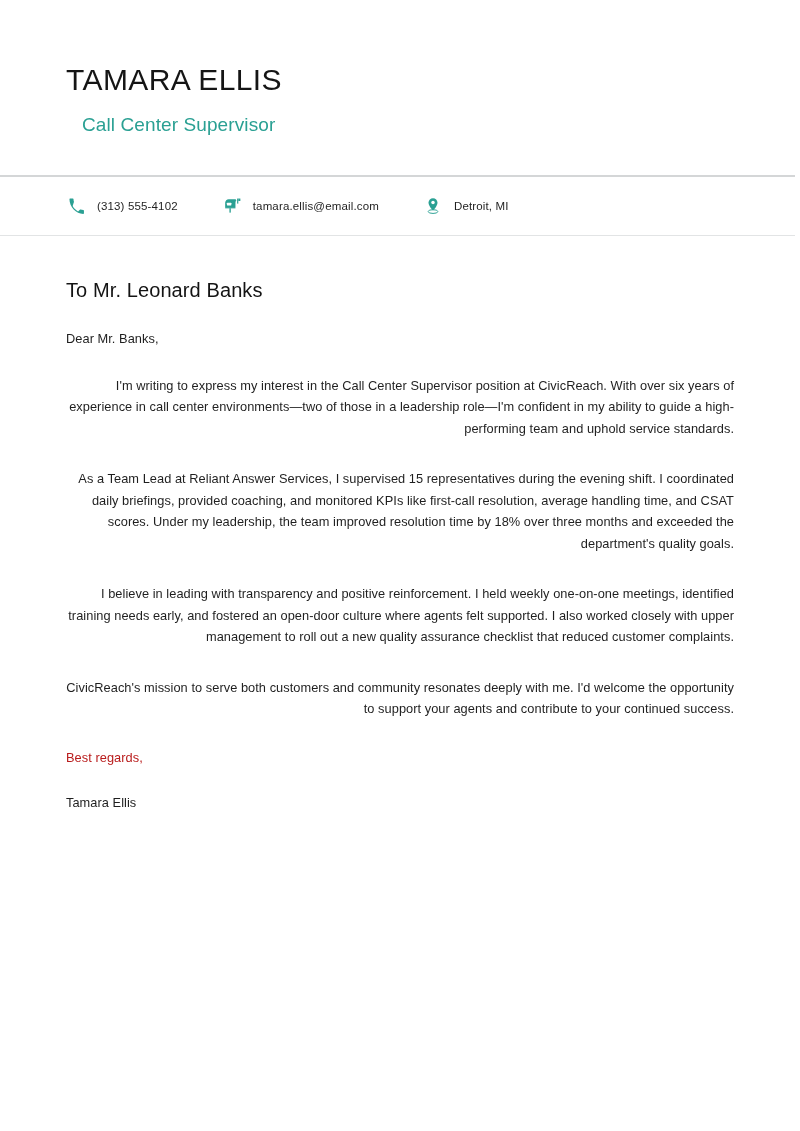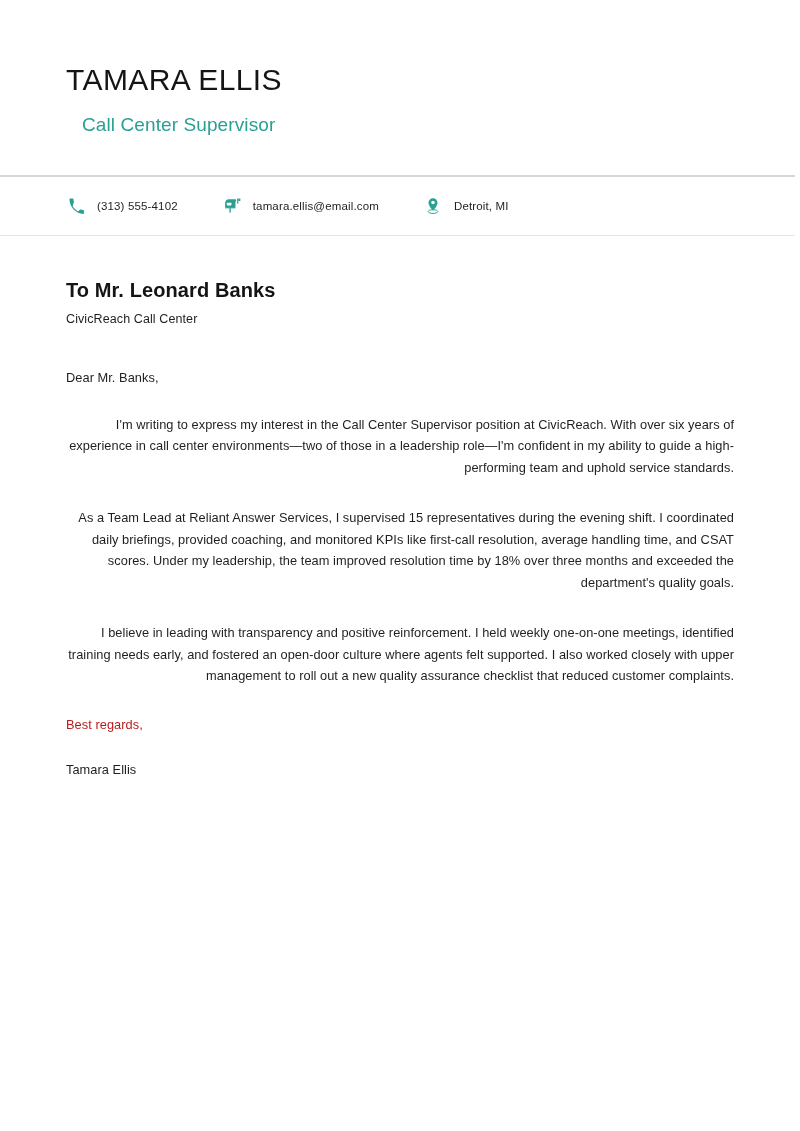--- a/index.html
+++ b/index.html
@@ -88,37 +88,37 @@
   }
 
   
   .letter {
     padding: 42px 66px 0 66px;
     width: 800px;
     box-sizing: border-box;
   }
   .recipient-name {
     font-size: 20px;
-    font-weight: 700;
+    font-weight: 400;
     color: #141414;
     margin: 0 0 9px 0;
     letter-spacing: 0.1px;
     line-height: 1.25;
   }
   .recipient-org {
     font-size: 12.5px;
     font-weight: 400;
     color: #1f1f1f;
     margin: 0;
     letter-spacing: 0.1px;
   }
   .salutation {
     font-size: 12.8px;
     color: #1f1f1f;
-    margin: 44px 0 0 0;
+    margin: 28px 0 0 0;
     letter-spacing: 0.05px;
   }
   .body-paragraph {
     font-size: 12.8px;
     color: #1f1f1f;
     line-height: 21.5px;
     margin: 29px 0 0 0;
     max-width: 670px;
     letter-spacing: 0.05px;
     text-align: right;
@@ -184,30 +184,30 @@
       <span class="contact-text">Detroit, MI</span>
     </div>
 
   </div>
 
   <div class="rule-bottom"></div>
 
   <div class="letter">
 
     <h2 class="recipient-name">To Mr. Leonard Banks</h2>
-    <div class="recipient-org">CivicReach Call Center</div>
 
     <p class="salutation">Dear Mr. Banks,</p>
 
     <p class="body-paragraph">I'm writing to express my interest in the Call Center Supervisor position at CivicReach. With over six years of experience in call center environments—two of those in a leadership role—I'm confident in my ability to guide a high-performing team and uphold service standards.</p>
 
     <p class="body-paragraph">As a Team Lead at Reliant Answer Services, I supervised 15 representatives during the evening shift. I coordinated daily briefings, provided coaching, and monitored KPIs like first-call resolution, average handling time, and CSAT scores. Under my leadership, the team improved resolution time by 18% over three months and exceeded the department's quality goals.</p>
 
     <p class="body-paragraph">I believe in leading with transparency and positive reinforcement. I held weekly one-on-one meetings, identified training needs early, and fostered an open-door culture where agents felt supported. I also worked closely with upper management to roll out a new quality assurance checklist that reduced customer complaints.</p>
 
+    <p class="body-paragraph">CivicReach's mission to serve both customers and community resonates deeply with me. I'd welcome the opportunity to support your agents and contribute to your continued success.</p>
 
     <p class="closing">Best regards,</p>
 
     <p class="signature">Tamara Ellis</p>
 
   </div>
 
 </div>
 
 </body></html>

